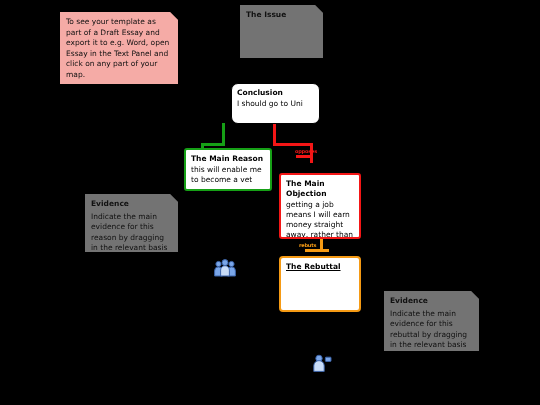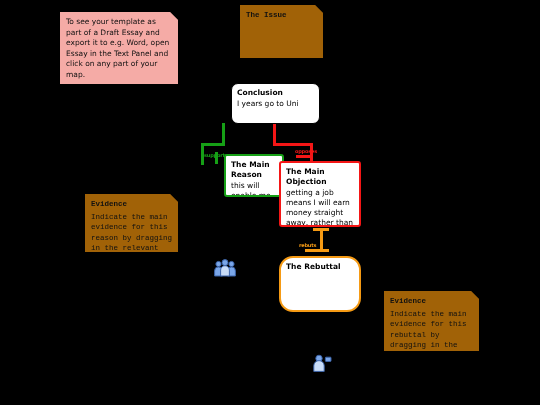--- a/index.html
+++ b/index.html
@@ -8,31 +8,31 @@
   #canvas{position:absolute;inset:0;background:#000;}
 
   
   .note{position:absolute;box-sizing:border-box;padding:5px 6px 4px 6px;
         font-size:7.5px;line-height:10.5px;color:#111;overflow:hidden;}
   .note .ttl{font-weight:bold;display:block;margin-bottom:2px;}
   .note .bdy{display:block;white-space:pre-line;}
   .note .fold{position:absolute;top:0;right:0;width:8px;height:8px;
         background:linear-gradient(225deg,#000 0 46%,rgba(0,0,0,.35) 46% 54%,transparent 54%);}
   .note.pink{background:#f5aba6;}
-  .note.yellow{background:#a16207;font-family:Liberation Mono, monospace;}
+  .note.yellow{background:#737373;}
 
   
   .box{position:absolute;box-sizing:border-box;background:#fff;color:#000;
        border:1.5px solid #000;border-radius:7px;padding:4px 5px;
        font-size:7.5px;line-height:10px;overflow:hidden;}
   .box .ttl{font-weight:bold;display:block;margin-bottom:1px;}
   .box .bdy{display:block;white-space:pre-line;}
   .box.green {border-color:#16a016;border-width:2px;border-radius:3px;}
-  .box.red   {border-color:#f41616;border-width:2px;border-radius:3px;}
-  .box.orange{border-color:#f59a14;border-width:2px;border-radius:14px;}
+  .box.red   {border-color:#f41616;border-width:2px;border-radius:3px;margin-top:12px;}
+  .box.orange{border-color:#f59a14;border-width:2px;border-radius:4px;text-decoration:underline;}
 
   
   .ln{position:absolute;}
   .lbl{position:absolute;font-size:5px;line-height:6px;font-weight:bold;
        letter-spacing:-.2px;white-space:nowrap;}
 
   
   .people{position:absolute;}
 </style>
 </head>
@@ -76,24 +76,24 @@
   </div>
 
   <div class="note yellow" style="left:384px;top:291px;width:95px;height:60px;">
     <span class="fold"></span>
     <span class="ttl">Evidence</span>
     <span class="bdy">Indicate the main evidence for this rebuttal by dragging in the relevant basis box.</span>
   </div>
 
   <div class="box" style="left:231px;top:83px;width:89px;height:41px;">
     <span class="ttl">Conclusion</span>
-    <span class="bdy">I years go to Uni</span>
+    <span class="bdy">I should go to Uni</span>
   </div>
 
-  <div class="box green" style="left:184px;top:154px;width:60px;height:43px;margin-left:40px;">
+  <div class="box green" style="left:184px;top:148px;width:88px;height:43px;">
     <span class="ttl">The Main Reason</span>
     <span class="bdy">this will enable me to become a vet</span>
   </div>
 
   <div class="box red" style="left:279px;top:161px;width:82px;height:66px;">
     <span class="ttl">The Main Objection</span>
     <span class="bdy">getting a job means I will earn money straight away, rather than in 5 years time</span>
   </div>
 
   <div class="box orange" style="left:279px;top:256px;width:82px;height:56px;">

